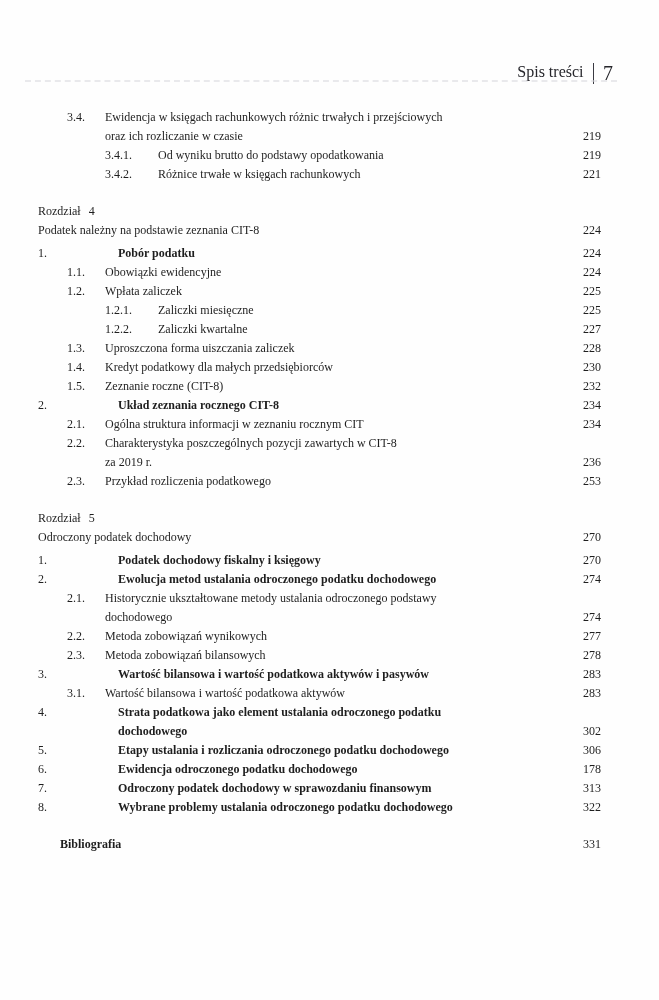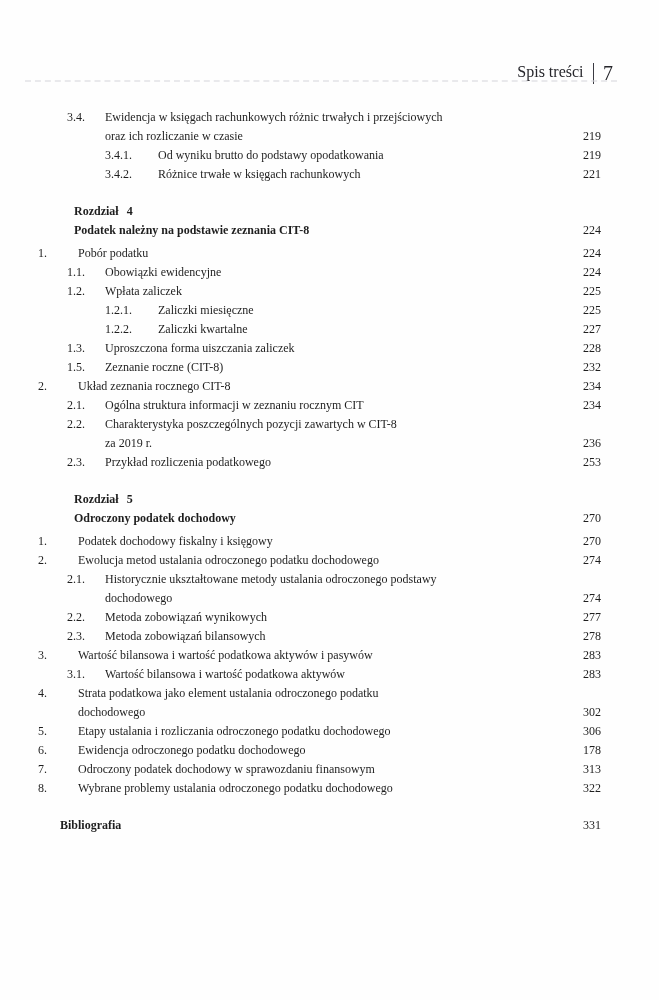--- a/index.html
+++ b/index.html
@@ -26,28 +26,28 @@
   
   .toc {
     position:absolute; top:108px; left:0; width:601px;
     font-size:12px; line-height:19px;
   }
   .row { position:relative; }
   .num { position:absolute; top:0; }
   .text { display:block; white-space:pre; }
   .pg { position:absolute; right:0; bottom:0; }
   .lvl1 .num { left:38px; }
-  .lvl1 .text { margin-left:78px; }
+  .lvl1 .text { margin-left:118px;font-weight:bold; }
   .lvl2 .num { left:67px; }
   .lvl2 .text { margin-left:105px; }
   .lvl3 .num { left:105px; }
   .lvl3 .text { margin-left:158px;font-family:Liberation Serif, serif; }
   .gap-lg { margin-top:18px; }
   .gap-sm { margin-top:4px; }
-  .chapter .ch-block { display:block; margin-left:74px; font-weight:bold; }
+  .chapter .ch-block { display:block; margin-left:38px; font-weight:normal; }
   .ch-label { display:block; word-spacing:5px; }
   .ch-title { display:block; }
   .bib .bib-title { display:block; margin-left:60px; font-weight:bold; }
 </style>
 </head>
 <body>
 
 <div class="page">
 
   <div class="running-head">
@@ -108,20 +108,25 @@
       <span class="num">1.2.2.</span>
       <span class="text">Zaliczki kwartalne</span>
       <span class="pg">227</span>
     </div>
     <div class="row lvl2">
       <span class="num">1.3.</span>
       <span class="text">Uproszczona forma uiszczania zaliczek</span>
       <span class="pg">228</span>
     </div>
     <div class="row lvl2">
+      <span class="num">1.4.</span>
+      <span class="text">Kredyt podatkowy dla małych przedsiębiorców</span>
+      <span class="pg">230</span>
+    </div>
+    <div class="row lvl2">
       <span class="num">1.5.</span>
       <span class="text">Zeznanie roczne (CIT-8)</span>
       <span class="pg">232</span>
     </div>
     <div class="row lvl1">
       <span class="num">2.</span>
       <span class="text">Układ zeznania rocznego CIT-8</span>
       <span class="pg">234</span>
     </div>
     <div class="row lvl2">

